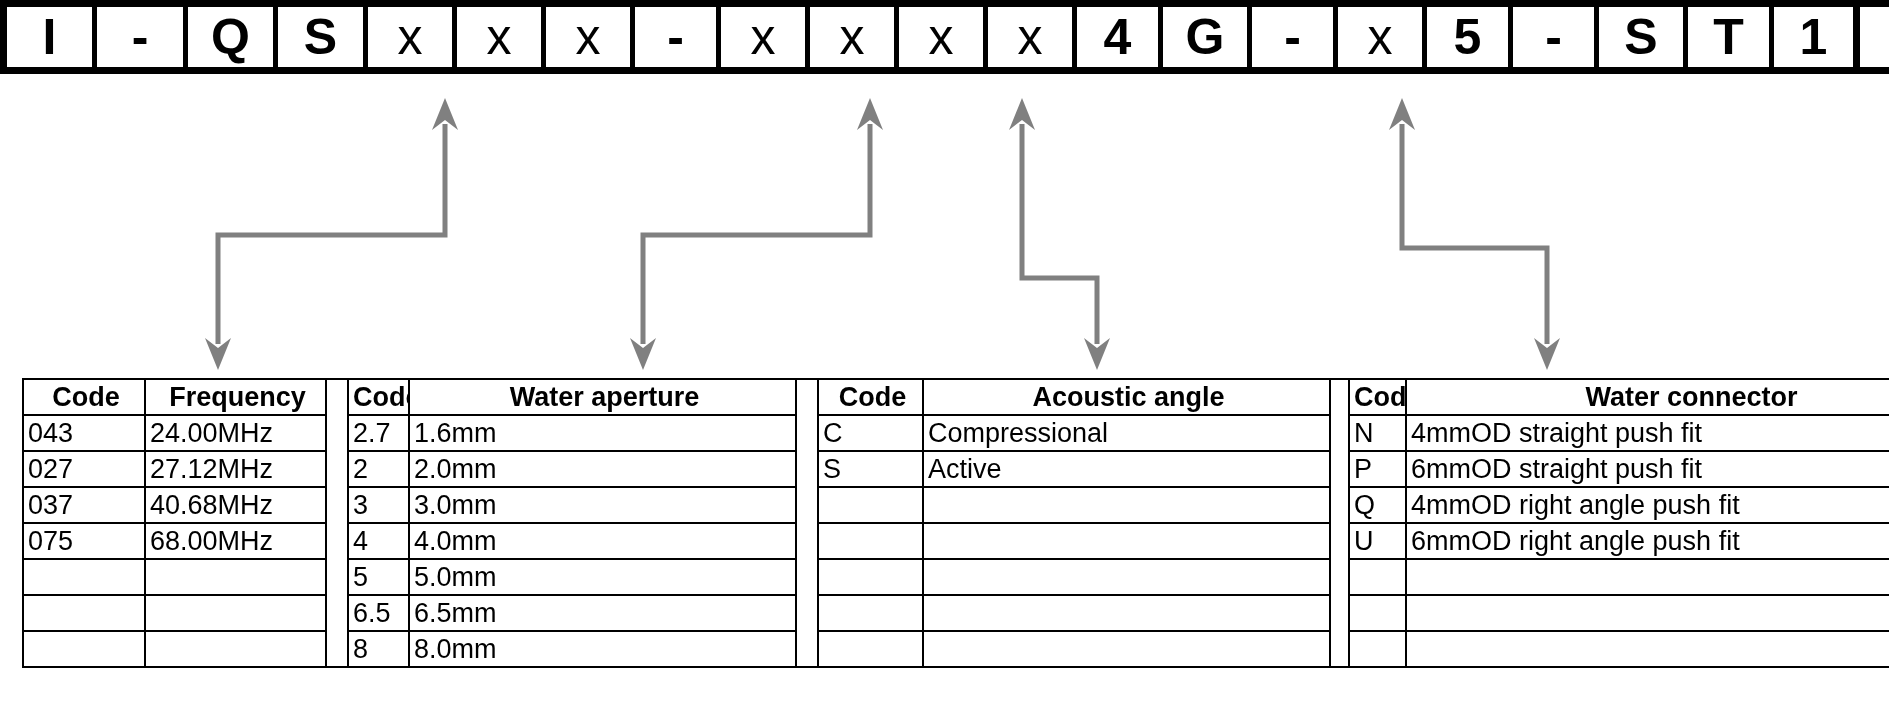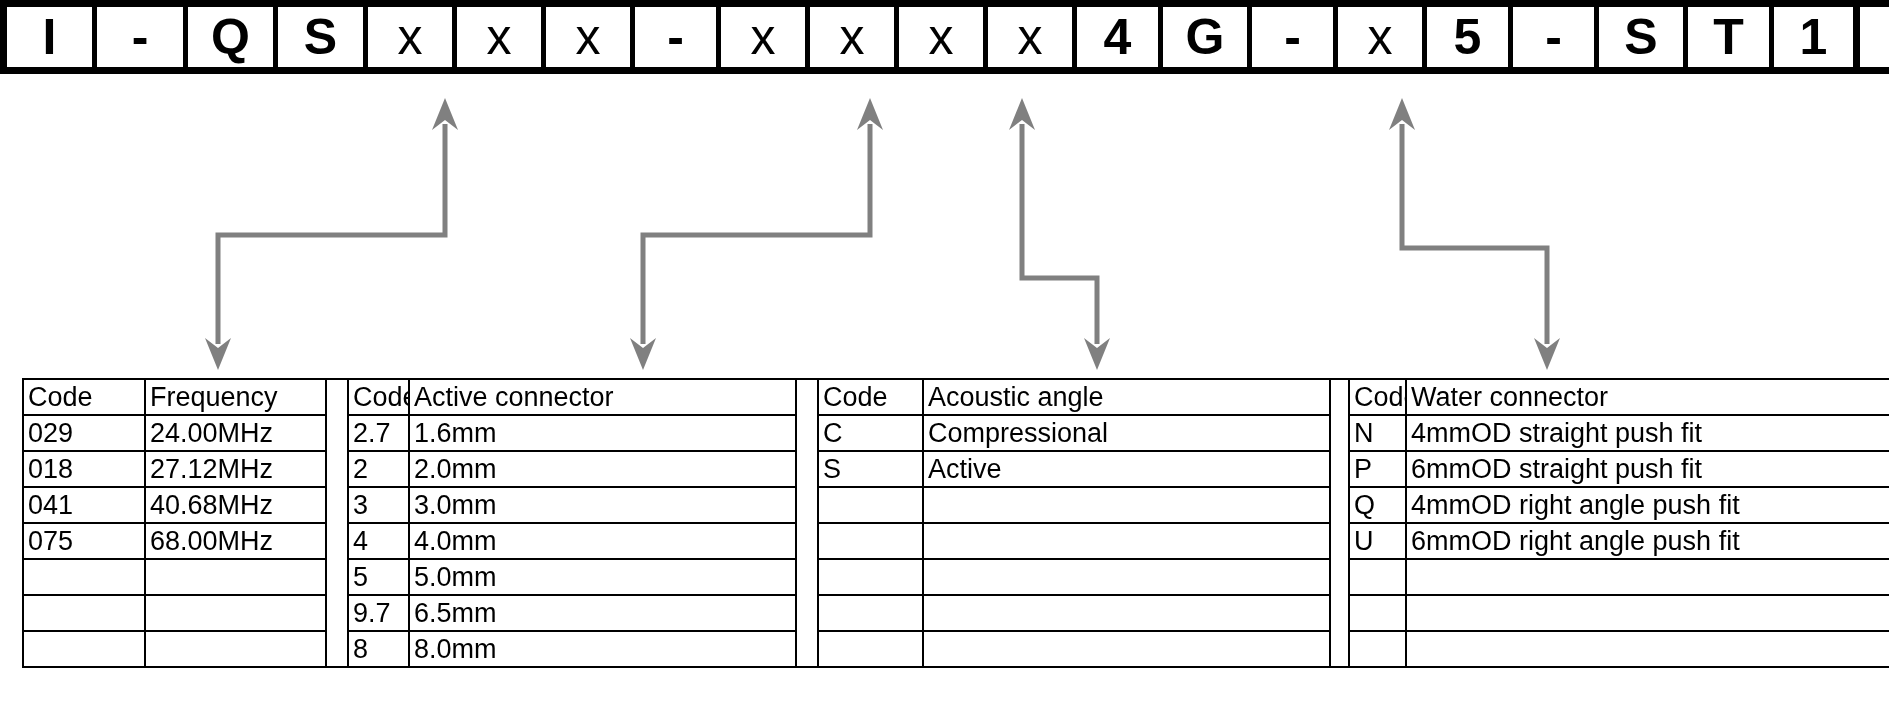--- a/index.html
+++ b/index.html
@@ -82,21 +82,22 @@
     border: 2px solid #000;
     height: 34px;
     padding: 0 0 0 4px;
     font-size: 27px;
     line-height: 1;
     vertical-align: middle;
     white-space: nowrap;
     overflow: hidden;
   }
   #option-table tr.header-row td {
-    font-weight: normal;
+    font-weight: bold;
+    text-align: center;
   }
   #option-table td.spacer {
     border-top: none;
     border-bottom: none;
   }
   #option-table tr.header-row td.spacer {
     border-top: 2px solid #000;
   }
   #option-table tr.last-row td.spacer {
     border-bottom: 2px solid #000;
@@ -167,56 +168,56 @@
         <col style="width:19px">
       <col style="width:57px">
         <col style="width:567px">
     </colgroup>
     <tbody id="option-table-body">
         <tr class="header-row">
           <td>Code</td>
           <td>Frequency</td>
           <td class="spacer"></td>
           <td>Code</td>
-          <td>Active connector</td>
+          <td>Water aperture</td>
           <td class="spacer"></td>
           <td>Code</td>
           <td>Acoustic angle</td>
           <td class="spacer"></td>
           <td>Code</td>
           <td>Water connector</td>
         </tr>
         <tr class="data-row">
-          <td>029</td>
+          <td>043</td>
           <td>24.00MHz</td>
           <td class="spacer"></td>
           <td>2.7</td>
           <td>1.6mm</td>
           <td class="spacer"></td>
           <td>C</td>
           <td>Compressional</td>
           <td class="spacer"></td>
           <td>N</td>
           <td>4mmOD straight push fit</td>
         </tr>
         <tr class="data-row">
-          <td>018</td>
+          <td>027</td>
           <td>27.12MHz</td>
           <td class="spacer"></td>
           <td>2</td>
           <td>2.0mm</td>
           <td class="spacer"></td>
           <td>S</td>
           <td>Active</td>
           <td class="spacer"></td>
           <td>P</td>
           <td>6mmOD straight push fit</td>
         </tr>
         <tr class="data-row">
-          <td>041</td>
+          <td>037</td>
           <td>40.68MHz</td>
           <td class="spacer"></td>
           <td>3</td>
           <td>3.0mm</td>
           <td class="spacer"></td>
           <td></td>
           <td></td>
           <td class="spacer"></td>
           <td>Q</td>
           <td>4mmOD right angle push fit</td>
@@ -244,21 +245,21 @@
           <td></td>
           <td></td>
           <td class="spacer"></td>
           <td></td>
           <td></td>
         </tr>
         <tr class="data-row">
           <td></td>
           <td></td>
           <td class="spacer"></td>
-          <td>9.7</td>
+          <td>6.5</td>
           <td>6.5mm</td>
           <td class="spacer"></td>
           <td></td>
           <td></td>
           <td class="spacer"></td>
           <td></td>
           <td></td>
         </tr>
         <tr class="data-row last-row">
           <td></td>

